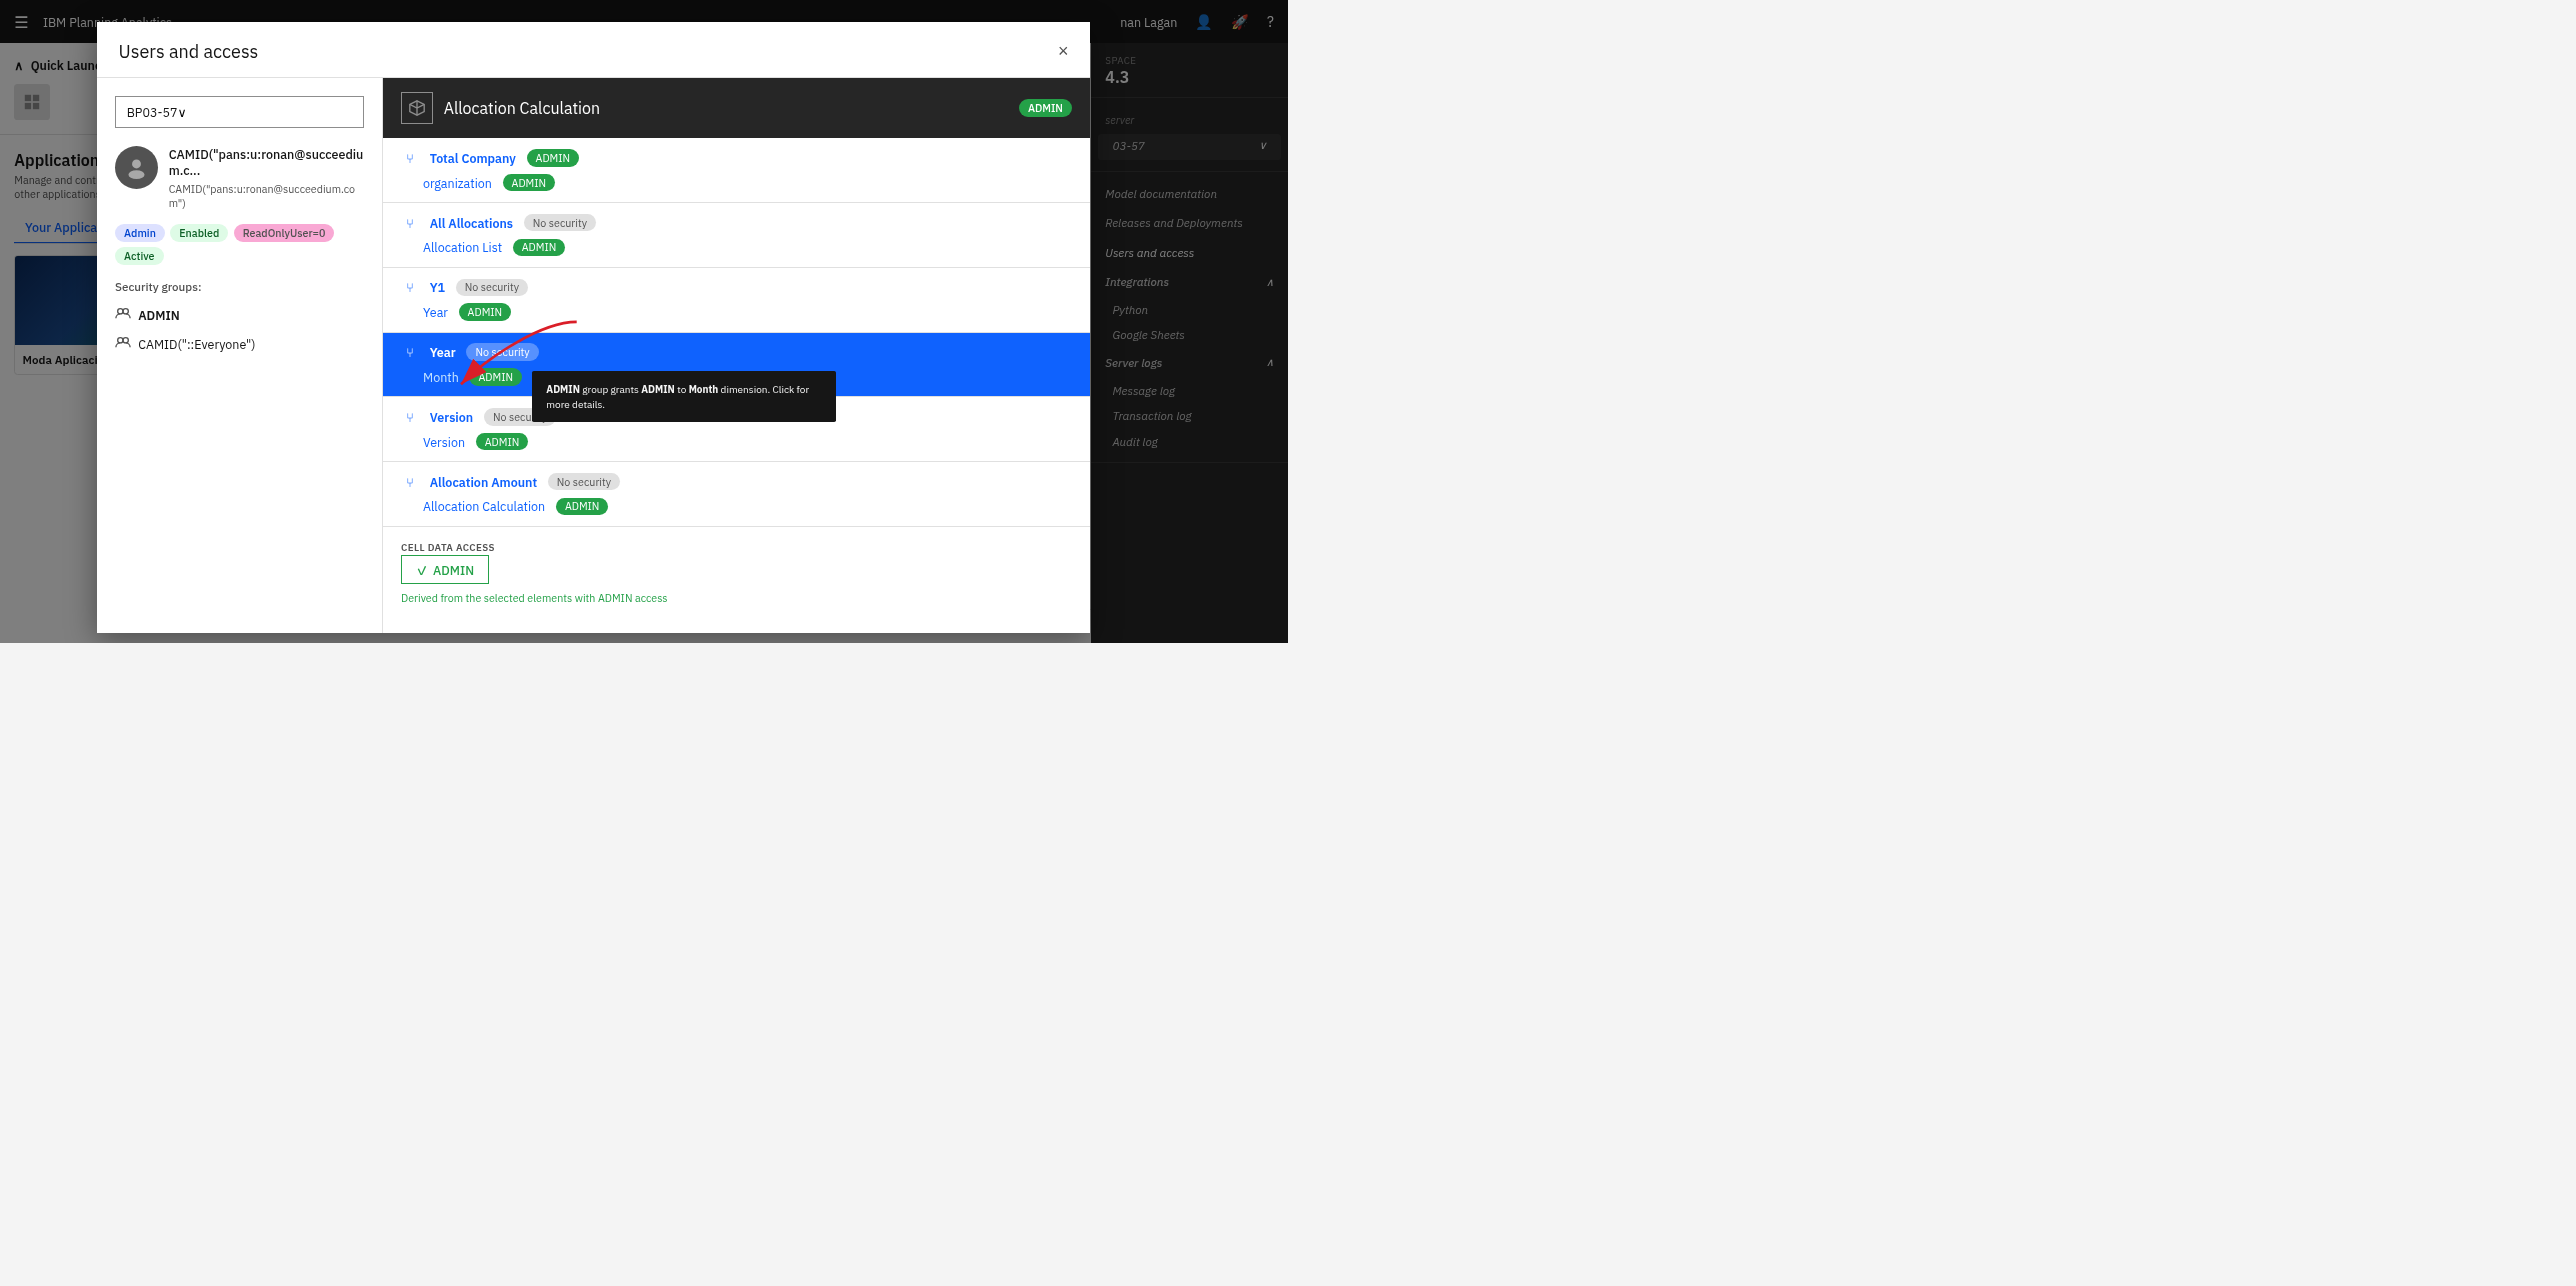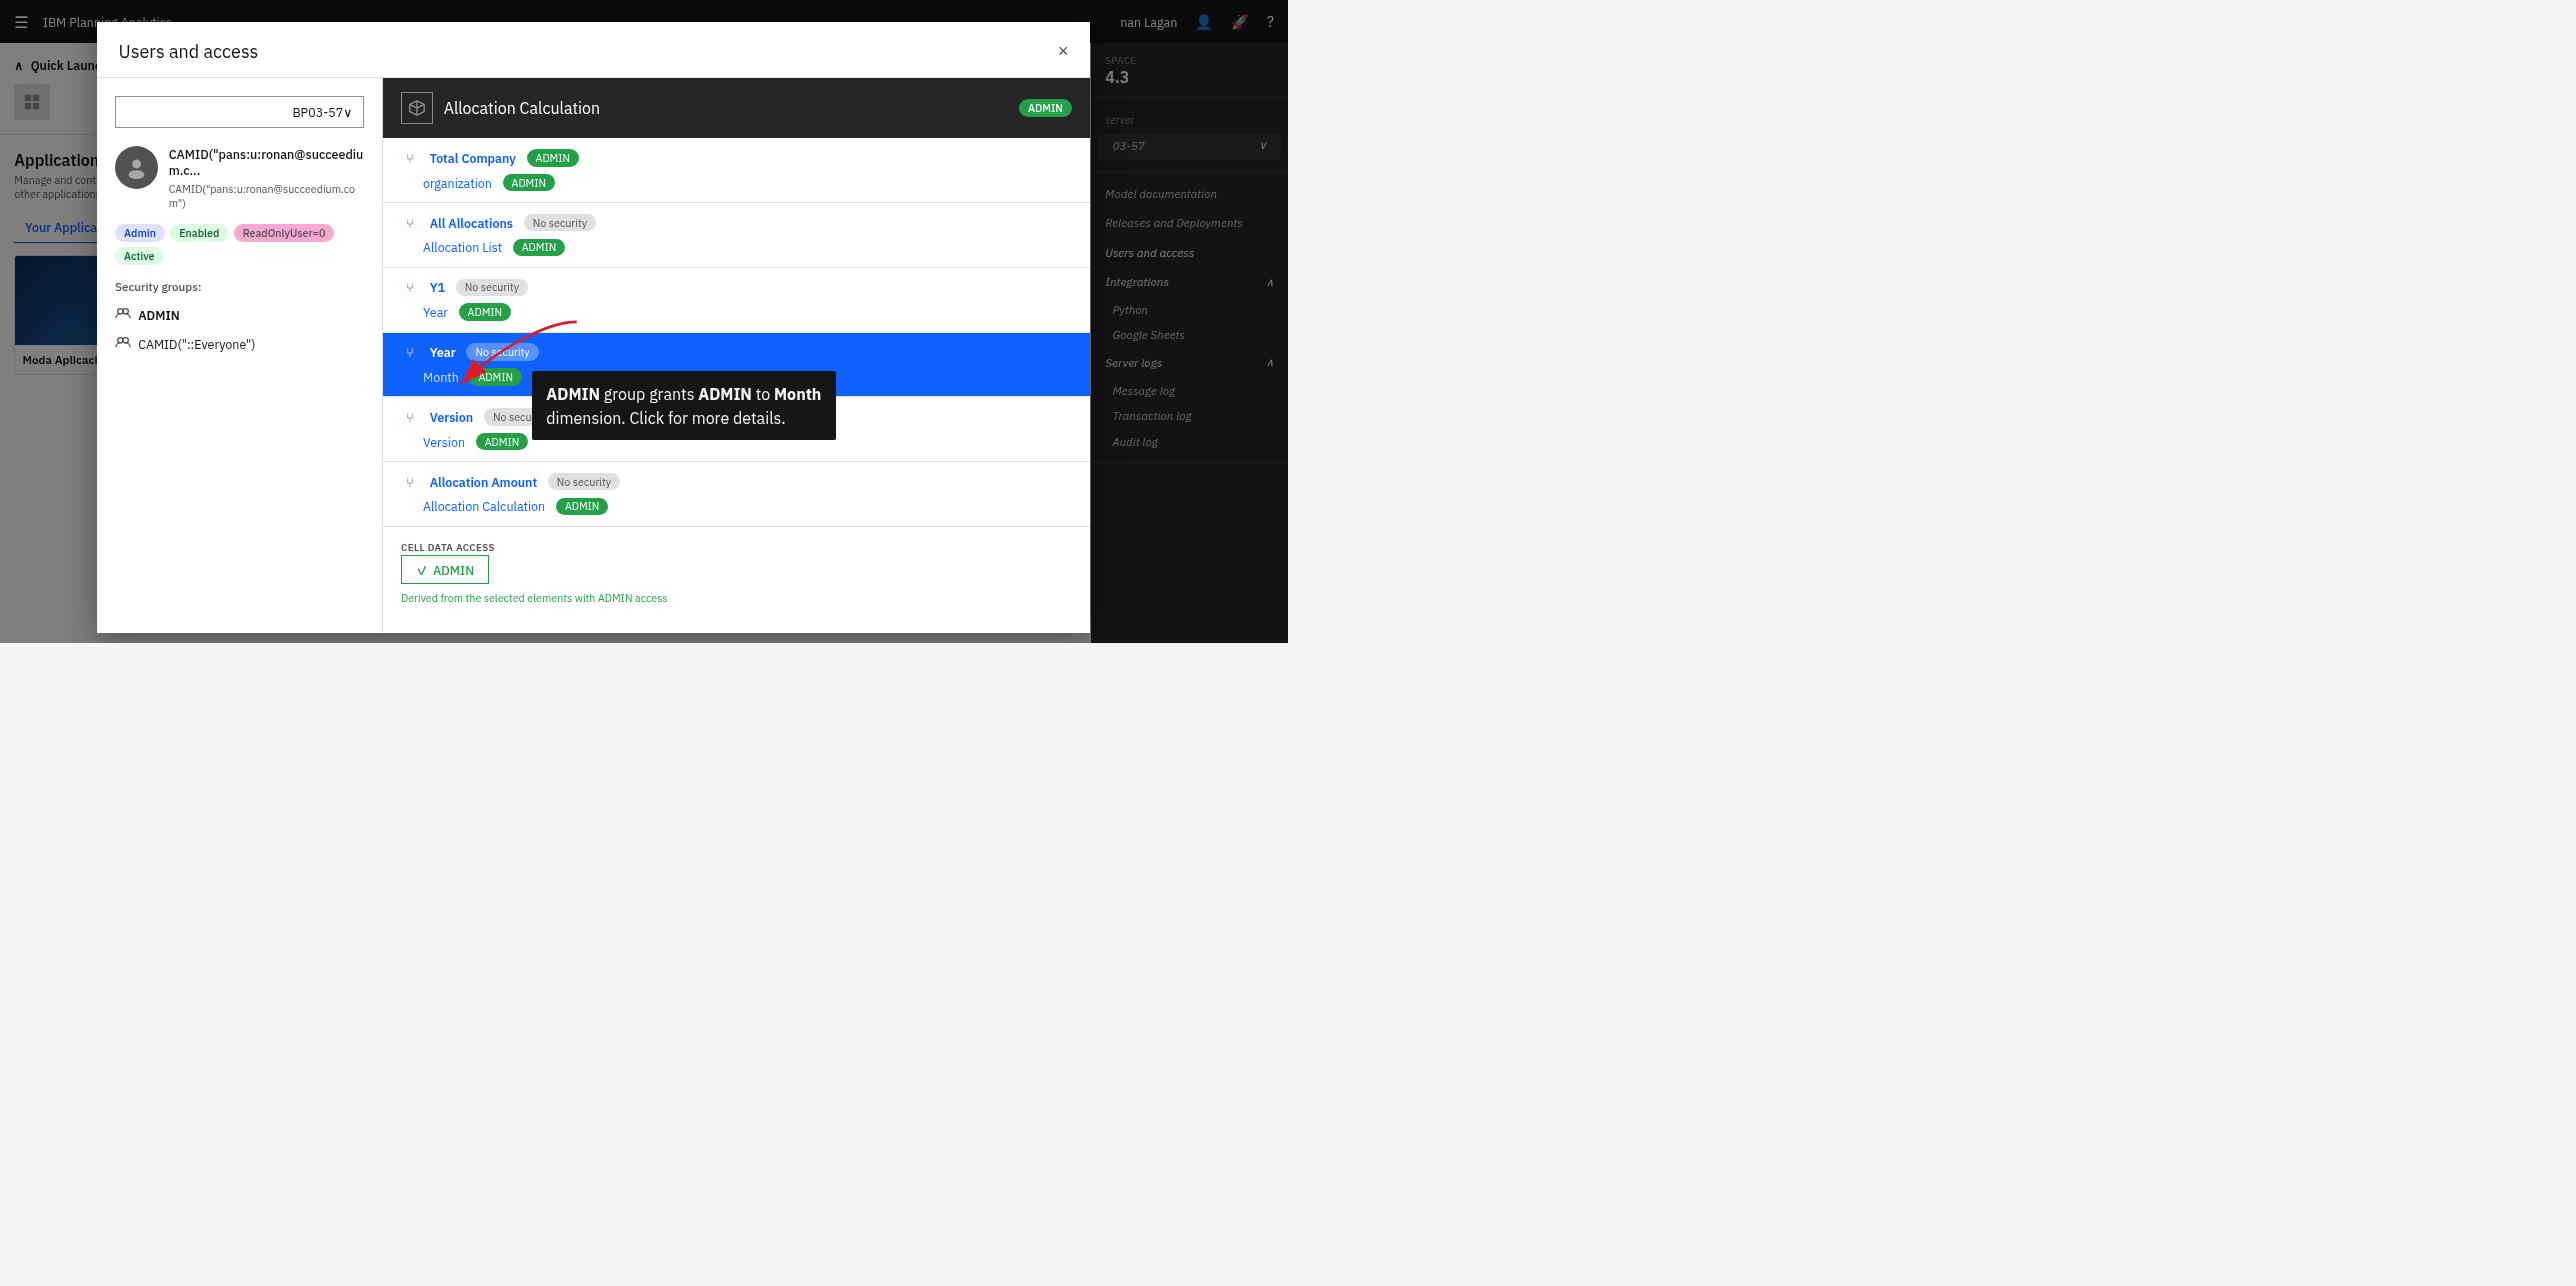--- a/index.html
+++ b/index.html
@@ -112,21 +112,21 @@
 
     .modal-body { display: flex; height: 555px; }
 
     
     .modal-left {
       width: 286px; border-right: 0.9px solid #e0e0e0; padding: 18px;
       flex-shrink: 0;
     }
     .modal-select-wrapper {
       border: 0.9px solid #8d8d8d; padding: 7.2px 10.7px; margin-bottom: 18px;
-      display: flex; justify-content: flex-end; align-items: center; cursor: pointer;
+      display: flex; justify-content: flex-start; align-items: center; cursor: pointer;
     }
     .modal-select-value { font-size: 12.5px; color: #161616; }
     .modal-user-row { display: flex; gap: 10.7px; align-items: flex-start; margin-bottom: 14.3px; }
     .modal-avatar {
       width: 43px; height: 43px; border-radius: 50%; background: #525252;
       display: flex; align-items: center; justify-content: center; flex-shrink: 0; color: #fff; font-size: 18px;
     }
     .modal-user-name { font-size: 12.5px; font-weight: 500; color: #161616; margin-bottom: 3.6px; word-break: break-all; }
     .modal-user-id { font-size: 10.7px; color: #525252; word-break: break-all; }
     .modal-badges { display: flex; flex-wrap: wrap; gap: 5.4px; margin-bottom: 14.3px; }
@@ -445,21 +445,21 @@
           <div class="cell-data-badge">
             <span>✓</span>
             <span>ADMIN</span>
           </div>
           <div class="cell-data-derived">Derived from the selected elements with ADMIN access</div>
         </div>
       </div>
     </div>
   </div>
 
-  <div class="tooltip-box" style="position:absolute; left:532px; top:371px; background:#161616; color:#f4f4f4; padding:10.7px 14.3px; max-width:304px; font-size:16px; line-height:1.5; border-radius:1.8px; z-index:400;">
+  <div class="tooltip-box" style="position:absolute; left:532px; top:371px; background:#161616; color:#f4f4f4; padding:10.7px 14.3px; max-width:304px; font-size:10px; line-height:1.5; border-radius:1.8px; z-index:400;">
     <strong>ADMIN</strong><span> group grants </span><strong>ADMIN</strong><span> to </span><strong>Month</strong><span> dimension. Click for more details.</span>
   </div>
 
   <svg class="red-arrow-svg" width="179" height="89" viewBox="0 0 200 100">
     <defs>
       <marker id="arrowhead" markerWidth="10" markerHeight="7" refX="10" refY="3.5" orient="auto">
         <polygon points="0 0, 10 3.5, 0 7" fill="#da1e28"></polygon>
       </marker>
     </defs>
     <path d="M 180 10 C 140 10, 80 50, 50 80" stroke="#da1e28" stroke-width="3" fill="none" marker-end="url(#arrowhead)"></path>

